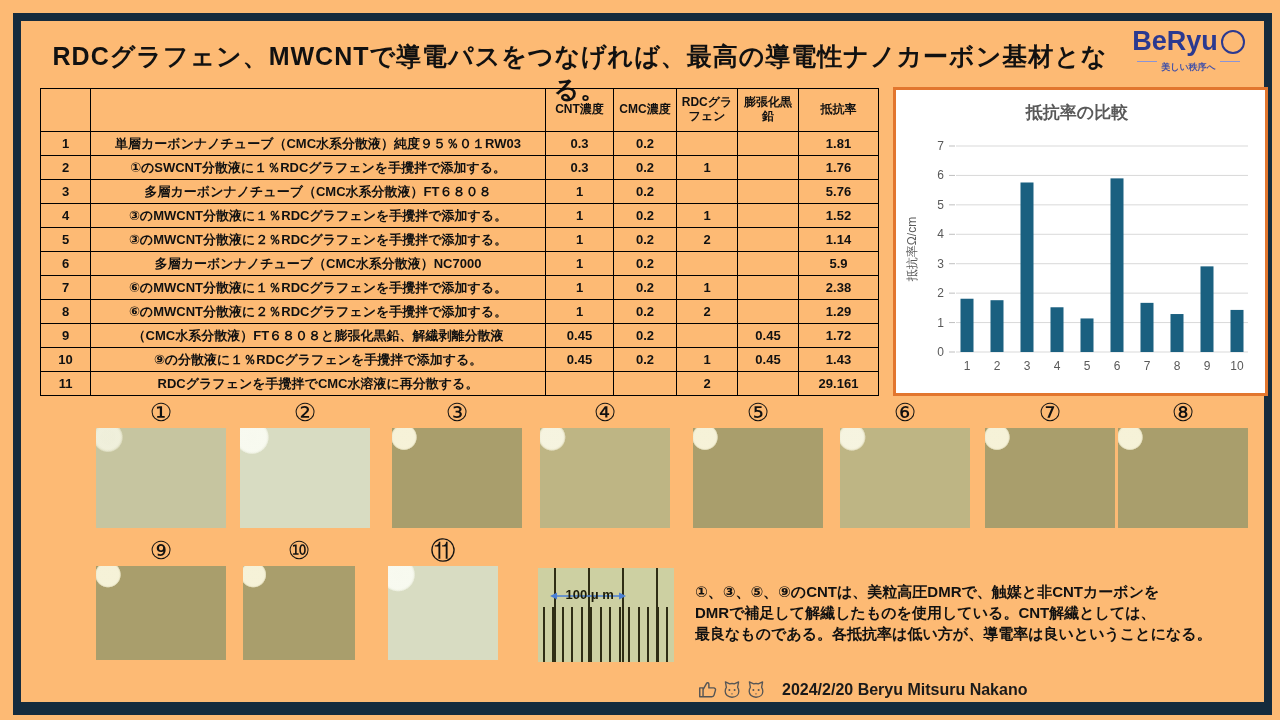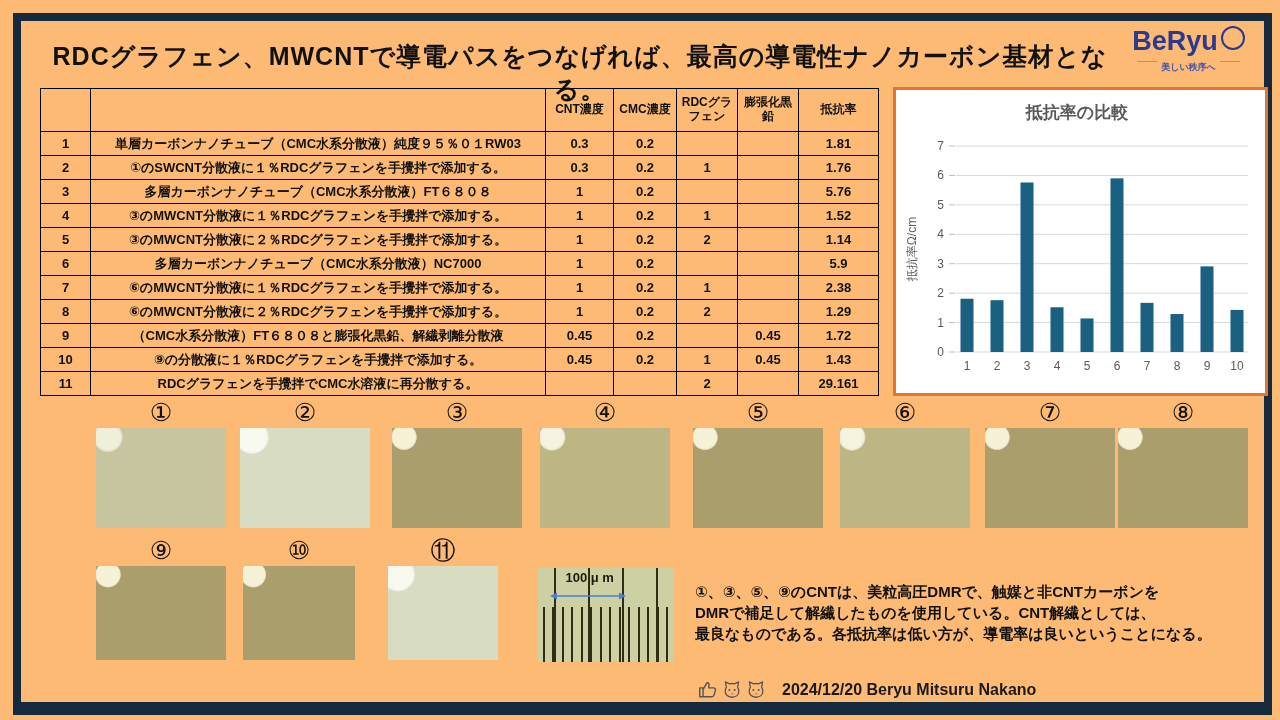--- a/index.html
+++ b/index.html
@@ -6,21 +6,21 @@
   .stage{position:relative;width:1280px;height:720px;background:#fdba74;overflow:hidden;
          font-family:"Liberation Sans","DejaVu Sans",sans-serif;color:#111;}
   .frame{position:absolute;left:13px;top:13px;right:8px;bottom:5px;
          border:8px solid #152B3D;border-bottom-width:13px;background:transparent;pointer-events:none;}
 
   .page-title{position:absolute;left:40px;top:40px;width:1080px;text-align:center;
               font-size:25px;font-weight:bold;letter-spacing:1px;}
 
   
   .logo{position:absolute;left:1126px;top:26px;width:125px;text-align:center;}
-  .logo-row{display:flex;justify-content:center;gap:3px;}
+  .logo-row{display:flex;align-items:center;justify-content:center;gap:3px;}
   .logo-text{font-size:27px;font-weight:bold;color:#2B3990;letter-spacing:0;}
   .logo-circle{display:inline-block;width:20px;height:20px;border:2.5px solid #2B3990;border-radius:50%;}
   .logo-tagline{display:flex;align-items:flex-start;justify-content:center;gap:4px;margin-top:4px;color:#4150A8;font-size:9px;font-weight:bold;}
   .logo-tagline .line{width:20px;height:1px;background:#8A94D6;}
 
   
   .tbl-wrap{position:absolute;left:40px;top:88px;}
   table{border-collapse:collapse;table-layout:fixed;width:838px;}
   th,td{border:1px solid #000;text-align:center;padding:0 2px;overflow:hidden;}
   th{font-size:12px;font-weight:bold;line-height:1.15;height:42px;white-space:normal;}
@@ -33,21 +33,21 @@
   .tile{position:absolute;}
   .tile-label{text-align:center;font-size:25px;line-height:28px;height:28px;color:#111;}
   .micro{height:100px;margin-top:2px;}
   .tile-sm .micro{height:94px;}
 
   
   .ruler{position:absolute;left:538px;top:568px;width:136px;height:94px;background:#cdd0a2;overflow:hidden;}
   .ruler-line{position:absolute;top:0;bottom:0;width:2px;background:#2f2d14;}
   .ruler-ticks{position:absolute;left:4%;right:2%;bottom:0;height:58%;
                background:repeating-linear-gradient(90deg,#2f2d14 0 2px,transparent 2px 9.5px);}
-  .ruler-text{position:absolute;top:2px;left:8%;width:60%;text-align:center;font-weight:bold;font-size:13px;color:#1c1b08;}
+  .ruler-text{position:absolute;top:19px;left:8%;width:60%;text-align:center;font-weight:bold;font-size:13px;color:#1c1b08;}
   .ruler-arrow{position:absolute;left:9%;top:22px;width:56%;height:12px;}
 
   
   .notes{position:absolute;left:695px;top:560px;width:570px;font-size:15px;font-weight:bold;line-height:21px;white-space:pre-line;}
   .notes p{margin:0;}
   .notes p + p{margin-top:10px;}
 
   
   .footer-icons{position:absolute;left:697px;top:678px;display:flex;gap:2px;align-items:center;}
   .footer-icons svg{display:block;}
@@ -327,14 +327,14 @@
         <circle cx="12.4" cy="11" r="0.9" fill="#555"></circle>
       <path d="M9 14h2l-1 1.2z" fill="#555"></path>
     </svg>
     <svg width="22" height="22" viewBox="0 0 20 20">
       <path d="M10 17.5c-3.6 0-6.2-2.2-6.2-5.4 0-1.4.4-2.6 1.1-3.6L4 3.6l3.9 1.7a7.6 7.6 0 0 1 4.2 0L16 3.6l-.9 4.9c.7 1 1.1 2.2 1.1 3.6 0 3.2-2.6 5.4-6.2 5.4z" fill="none" stroke="#555" stroke-width="1.2" stroke-linejoin="round"></path>
       <circle cx="7.6" cy="11" r="0.9" fill="#555"></circle>
         <circle cx="12.4" cy="11" r="0.9" fill="#555"></circle>
       <path d="M9 14h2l-1 1.2z" fill="#555"></path>
     </svg>
   </div>
-  <div class="footer-date">2024/12/20 Beryu Mitsuru Nakano</div>
+  <div class="footer-date">2024/2/20 Beryu Mitsuru Nakano</div>
 </div>
 
 </body></html>

